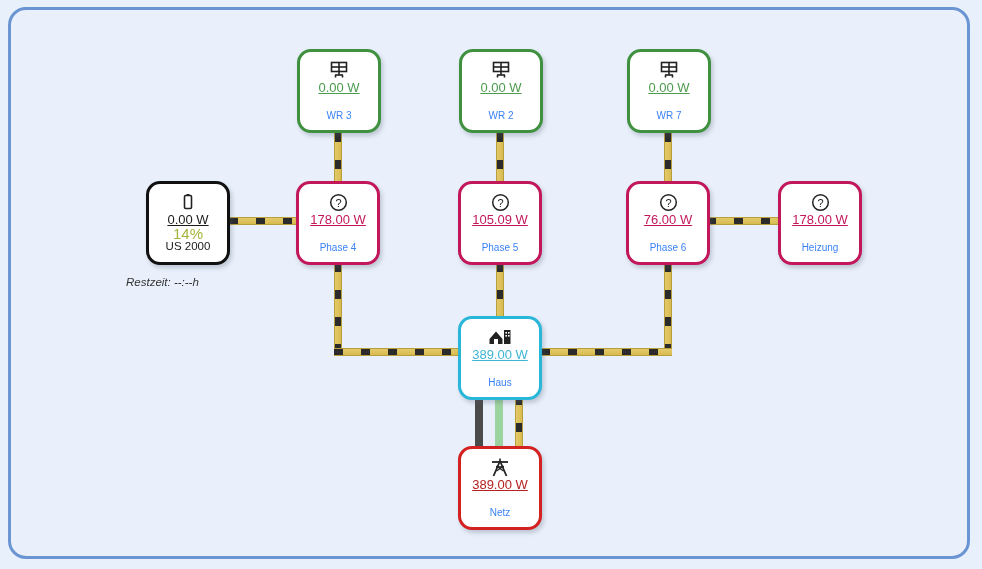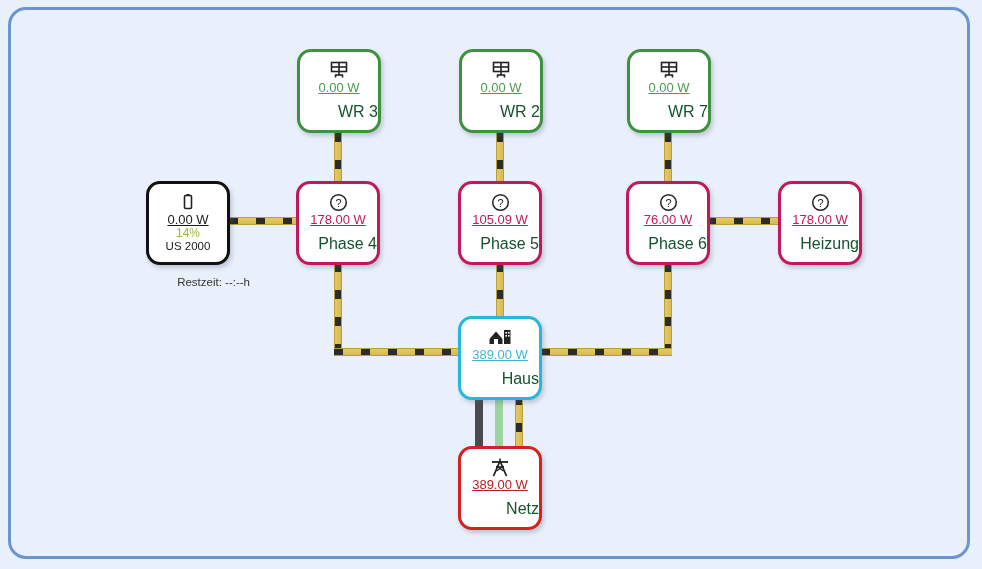--- a/index.html
+++ b/index.html
@@ -55,39 +55,39 @@
     background:#ffffff;
     border:3px solid #999;
     border-radius:14px;
     display:flex;flex-direction:column;
     align-items:center;
     padding-top:7px;
     box-shadow:2px 3px 4px rgba(80,90,110,.28);
   }
   .node .ico{height:22px;display:flex;align-items:center;justify-content:center;}
   .node .val{font-size:13px;line-height:14px;margin-top:0;text-decoration:underline;}
-  .node .lbl{font-size:16px;color:#14532d;position:absolute;bottom:9px;left:0;right:0;text-align:right;}
+  .node .lbl{font-size:10px;color:#3b82f6;position:absolute;bottom:9px;left:0;right:0;text-align:center;}
 
   .node.green{border-color:#3f9140;}
   .node.green .val{color:#4b9b4e;}
   .node.crimson{border-color:#c2185b;}
   .node.crimson .val{color:#c2185b;}
   .node.dark{border-color:#111;}
   .node.dark .val{color:#1a1a1a;}
   .node.cyan{border-color:#29b6d8;}
   .node.cyan .val{color:#3fb6d4;}
   .node.red{border-color:#d32020;}
   .node.red .val{color:#b52020;}
 
-  .batt-pct{color:#a6b43a;font-size:12px;line-height:13px;text-align:right;}
+  .batt-pct{color:#a6b43a;font-size:15px;line-height:13px;text-align:right;}
   .batt-name{color:#1a1a1a;font-size:11.5px;line-height:13px;}
 
   .caption{
     position:absolute;z-index:3;
-    font-size:11.5px;color:#333;text-align:right;white-space:nowrap;
+    font-size:11.5px;color:#333;text-align:left;white-space:nowrap;font-style:italic;
   }
   svg{display:block;}
 </style>
 </head>
 <body>
 
 <div id="stage">
   <div id="panel"></div>
 
   <div class="flow v" style="left:334px;top:133px;height:52px;"></div>

